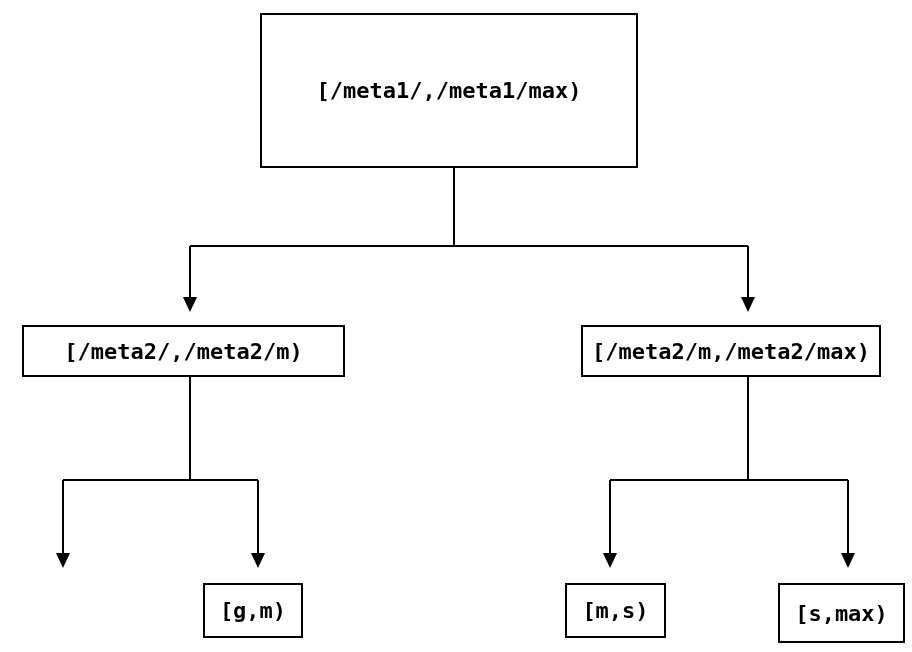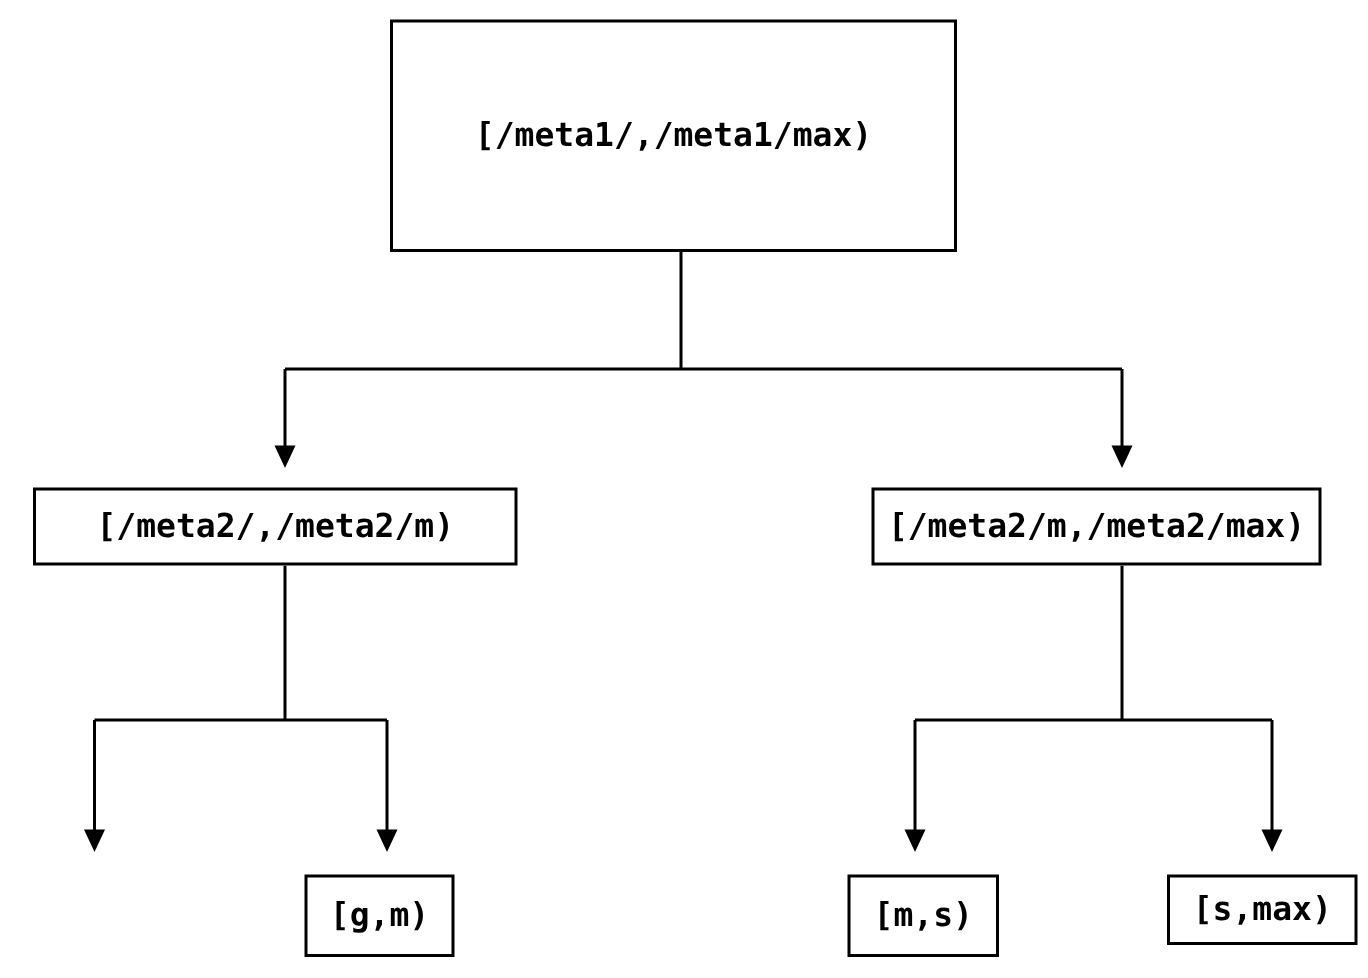--- a/index.html
+++ b/index.html
@@ -36,21 +36,21 @@
     white-space: nowrap;
     letter-spacing: 0;
   }
   
   .node-root       { left: 260px; top: 13px;  width: 378px; height: 155px; }
   .node-left       { left: 22px;  top: 325px; width: 323px; height: 52px;  }
   .node-right      { left: 581px; top: 325px; width: 300px; height: 52px;  }
   .node-leaf-ag    { left: 8px;   top: 583px; width: 100px; height: 55px;  }
   .node-leaf-gm    { left: 203px; top: 583px; width: 100px; height: 55px;  }
   .node-leaf-ms    { left: 553px; top: 583px; width: 101px; height: 55px; margin-left: 12px;  }
-  .node-leaf-smax  { left: 778px; top: 583px; width: 127px; height: 47px;  }
+  .node-leaf-smax  { left: 778px; top: 583px; width: 127px; height: 60px;  }
 </style>
 </head>
 <body>
 
 <div class="canvas">
 
   <svg class="edges-layer" width="912" height="652" viewBox="0 0 912 652" xmlns="http://www.w3.org/2000/svg">
 
     <path d="M454 168 V246 M190 246 H748 M190 246 V298 M748 246 V298" stroke="#000000" stroke-width="2" fill="none"></path>
     <polygon points="190,312 183,297 197,297" fill="#000000"></polygon>

